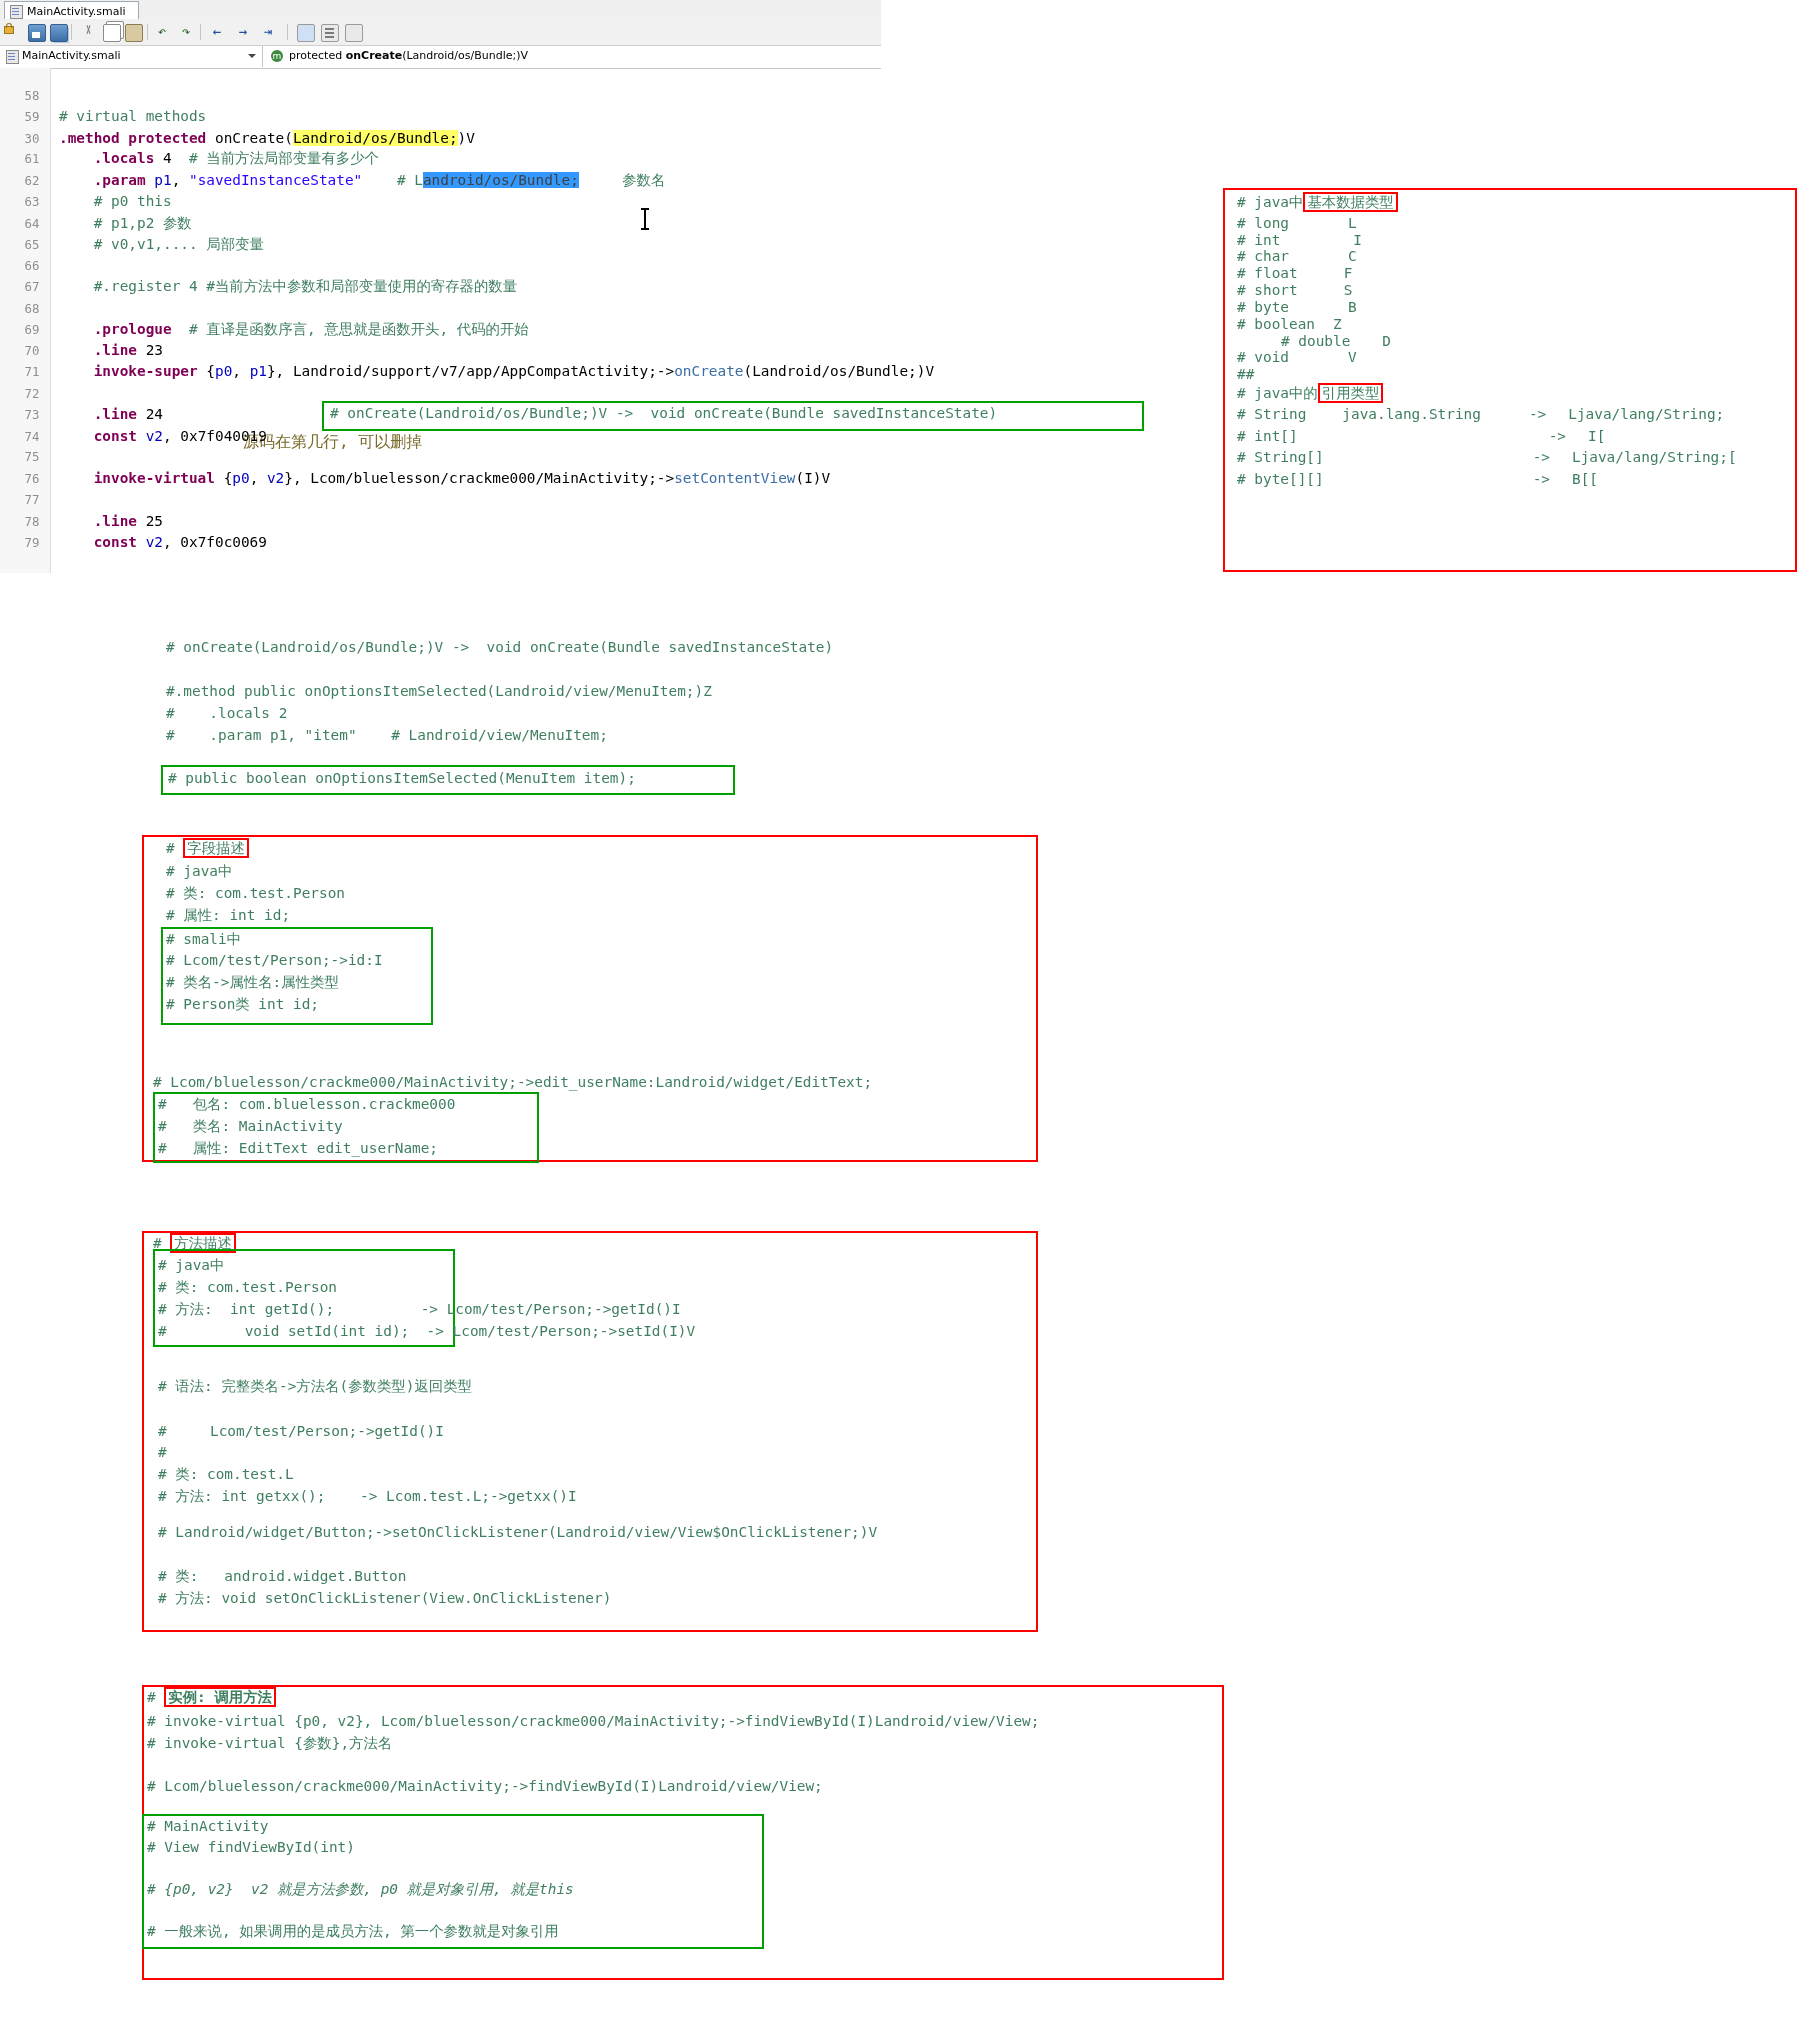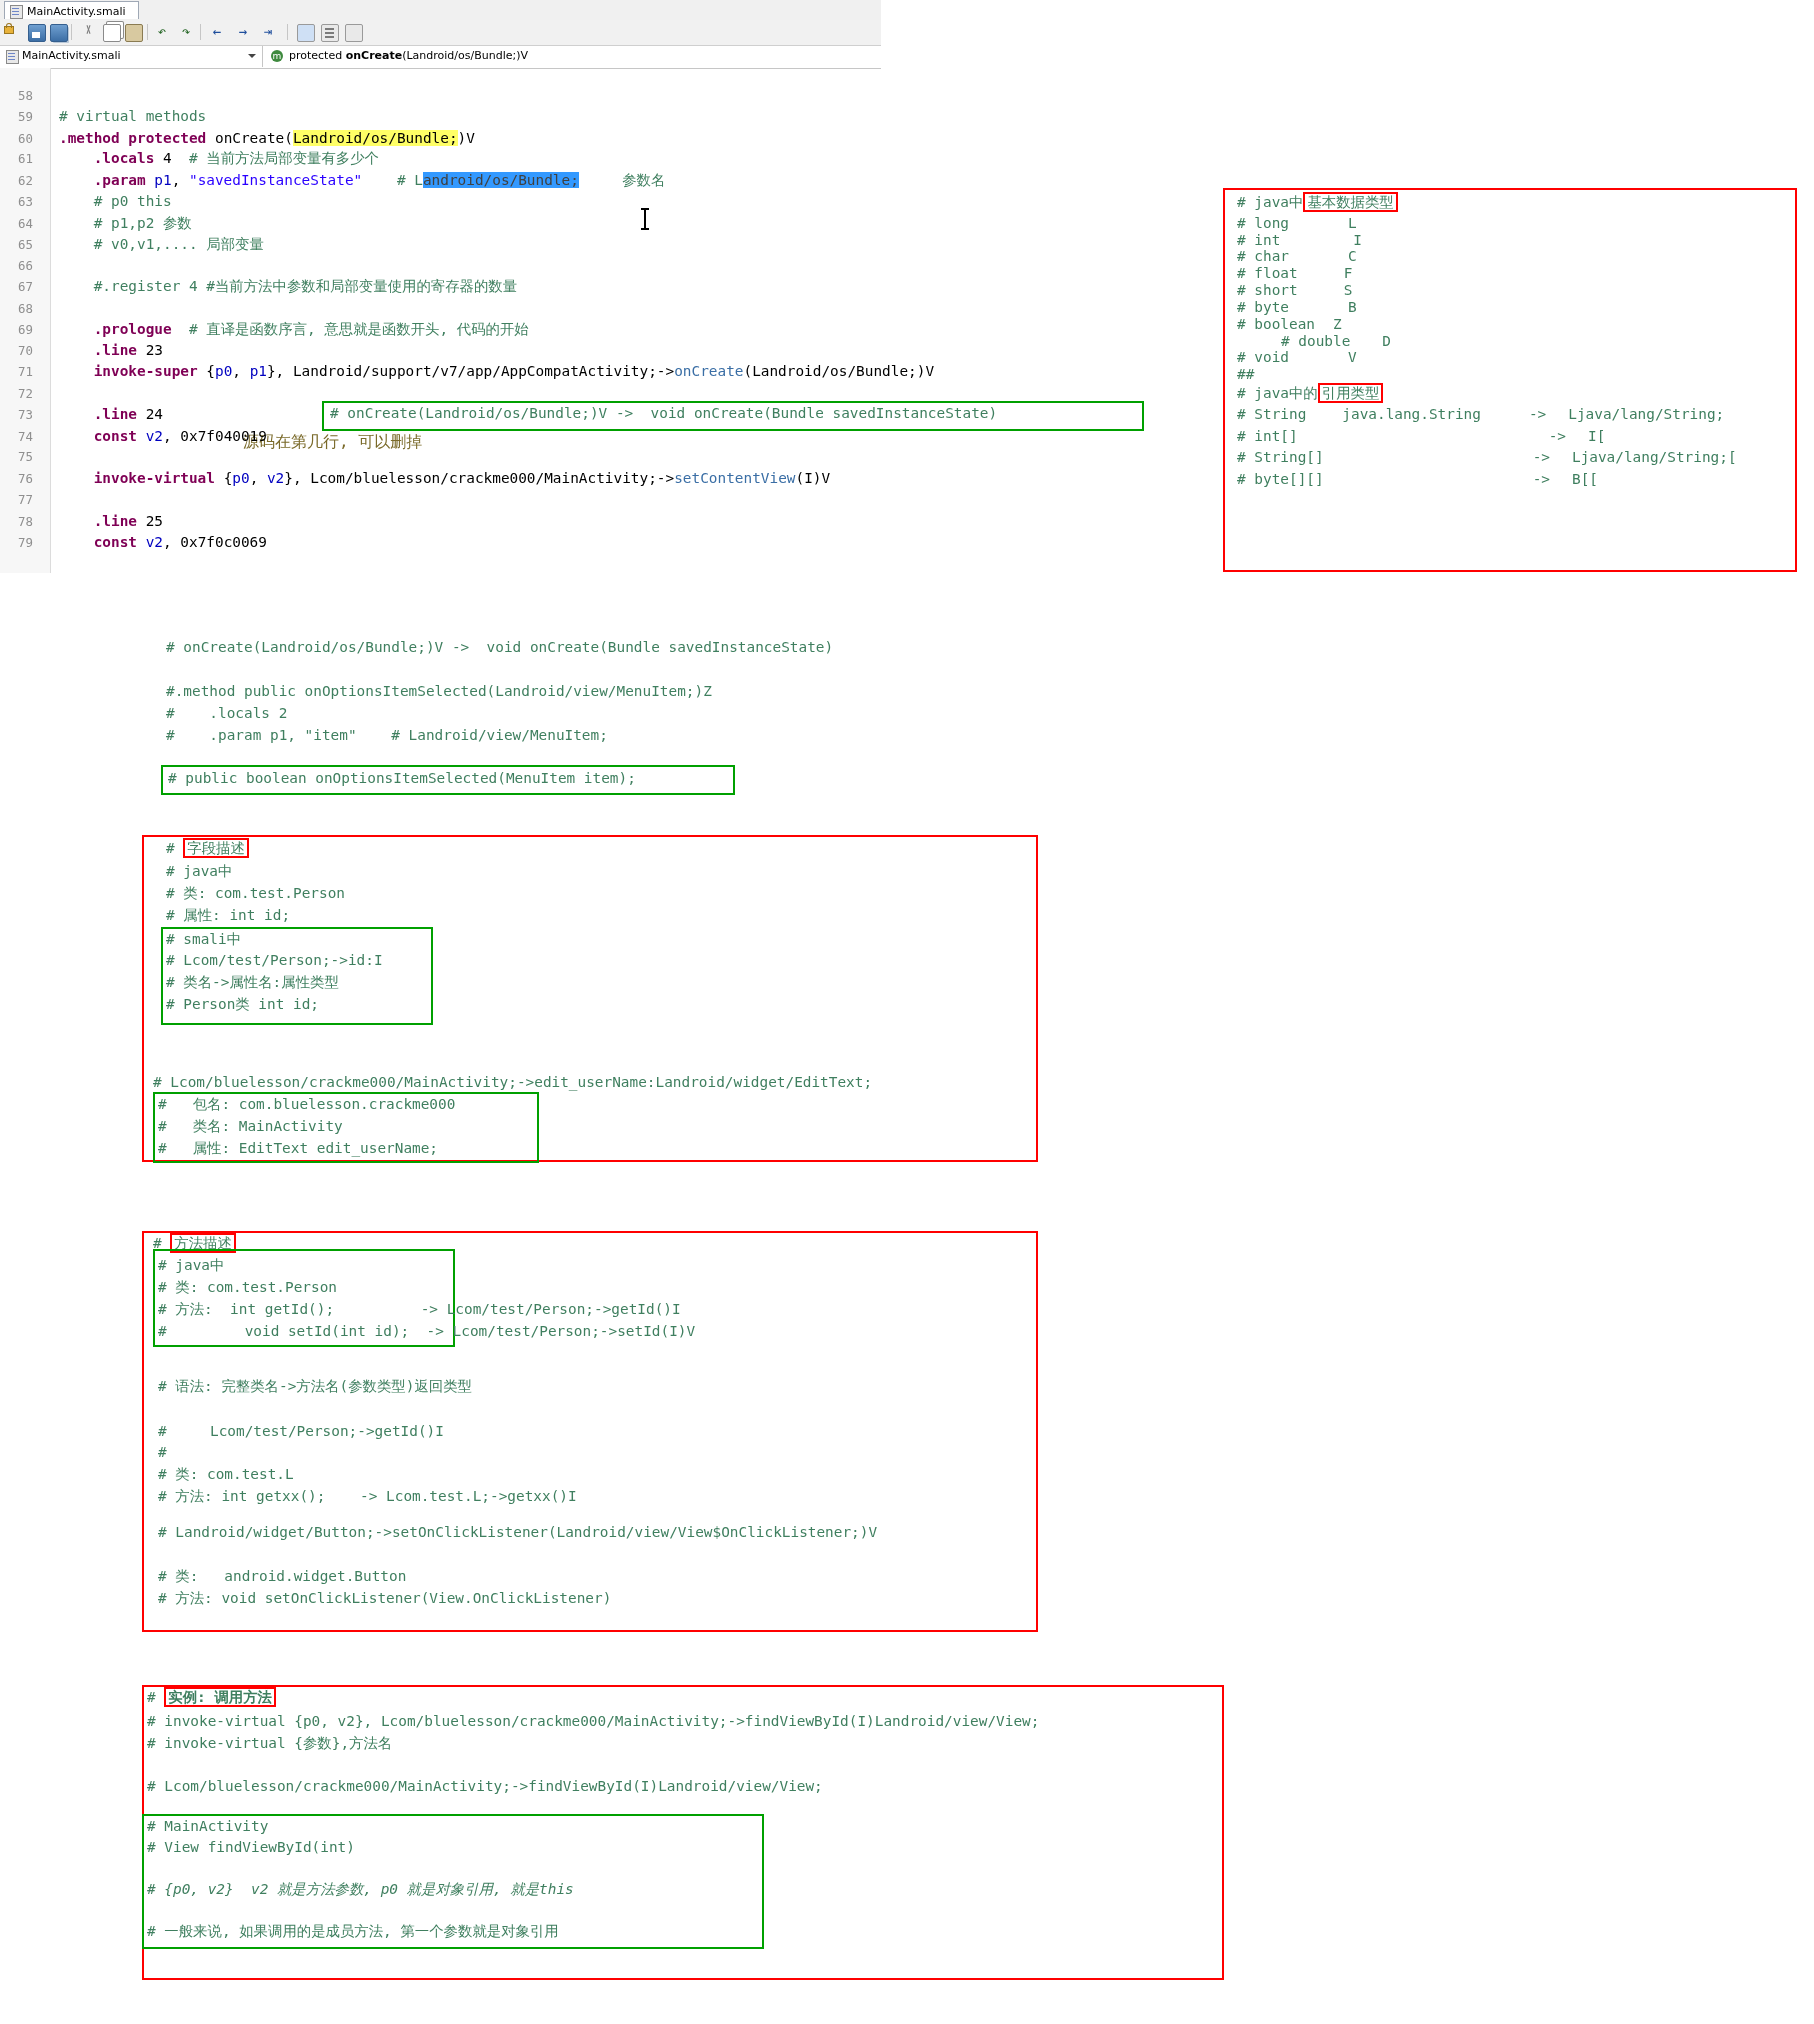--- a/index.html
+++ b/index.html
@@ -238,21 +238,21 @@
     width: 1188px;
     font-family: "DejaVu Sans Mono", monospace;
     font-size: 14.4px;
     line-height: 21px;
     white-space: pre;
   }
   .code .ln {
     position: absolute;
     left: 18px;
     width: 28px;
-    text-align: left;
+    text-align: center;
     color: #8f8f8f;
     font-size: 12.4px;
   }
   .code .src {
     position: absolute;
     left: 59px;
   }
   .k-kw   { color: #7f0055; font-weight: bold; }
   .k-cmt  { color: #3f7f5f; }
   .k-str  { color: #2a00ff; }
@@ -359,21 +359,21 @@
 </div>
 
 <div class="gutter"></div>
 
 <div class="code">
   <span class="ln" style="top:0px">58</span>
 
   <span class="ln" style="top:21px">59</span>
   <span class="src k-cmt" style="top:21px"># virtual methods</span>
 
-  <span class="ln" style="top:43px">60</span>
+  <span class="ln" style="top:43px">30</span>
   <span class="src" style="top:43px"><span class="k-kw">.method protected</span> <span class="k-txt">onCreate(</span><span class="hl-yellow">Landroid/os/Bundle;</span><span class="k-txt">)V</span></span>
 
   <span class="ln" style="top:63px">61</span>
   <span class="src" style="top:63px"><span class="k-kw">    .locals</span> <span class="k-txt">4</span>  <span class="k-cmt"># 当前方法局部变量有多少个</span></span>
 
   <span class="ln" style="top:85px">62</span>
   <span class="src" style="top:85px"><span class="k-kw">    .param</span> <span class="k-reg">p1</span><span class="k-txt">, </span><span class="k-str">"savedInstanceState"</span>    <span class="k-cmt"># L</span><span class="hl-blue">android/os/Bundle;</span>     <span class="k-cmt">参数名</span></span>
 
   <span class="ln" style="top:106px">63</span>
   <span class="src k-cmt" style="top:106px">    # p0 this</span>

